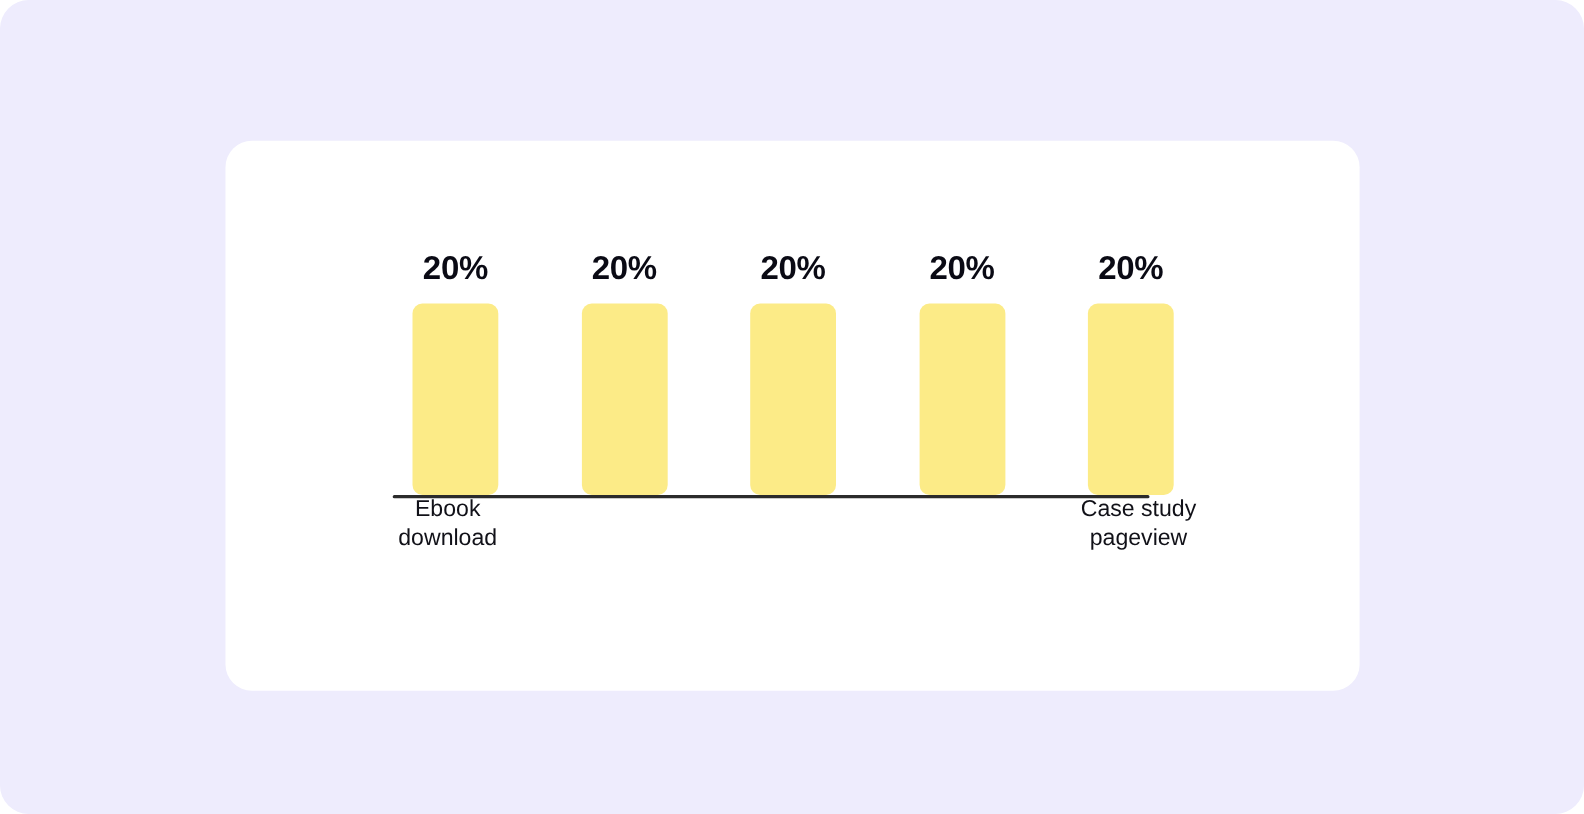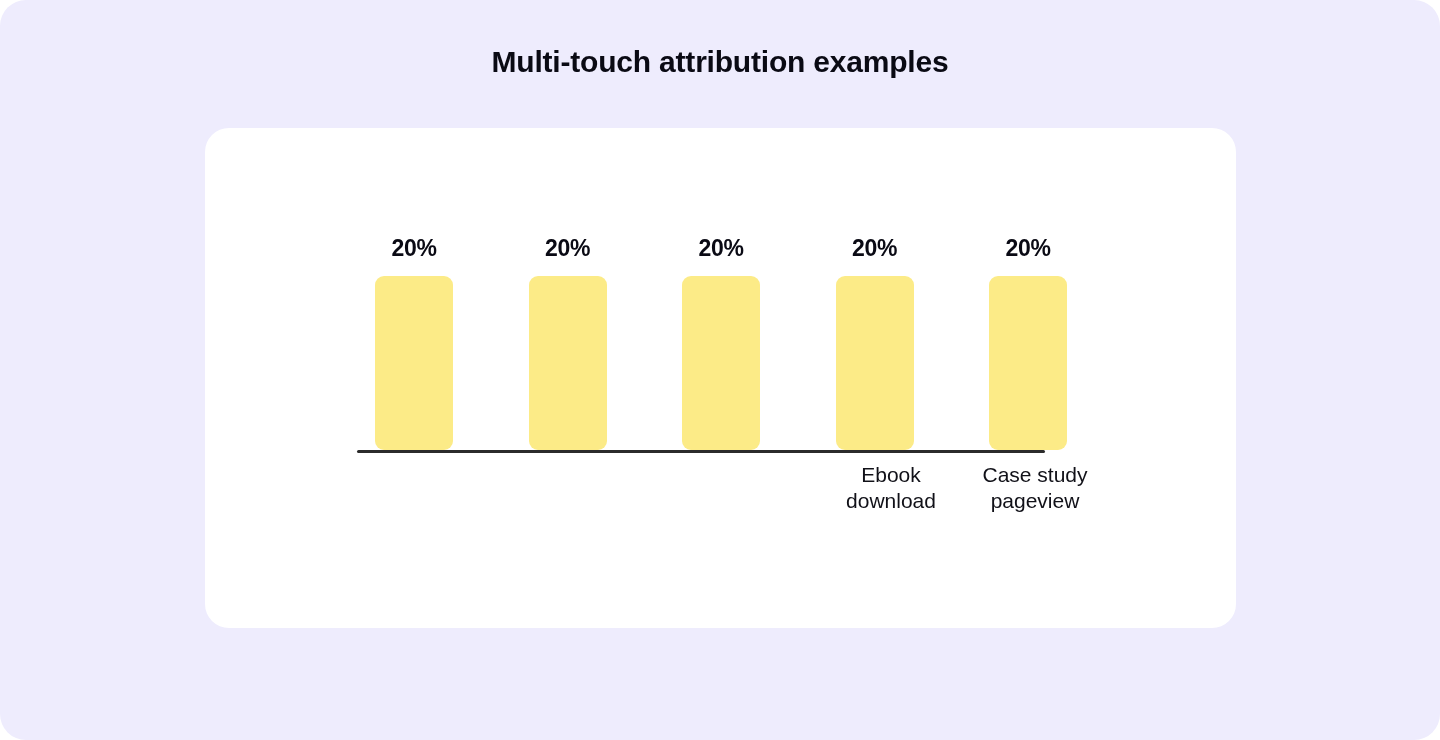--- a/index.html
+++ b/index.html
@@ -64,21 +64,21 @@
   .bar-group {
     width: 78px;
     height: 240px;
     display: flex;
     flex-direction: column;
     align-items: center;
     justify-content: flex-end;
   }
 
   .bar-value {
-    font-size: 23px;
+    font-size: 30px;
     font-weight: 700;
     color: #0a0a14;
     letter-spacing: -0.3px;
     margin-bottom: 14px;
     white-space: nowrap;
   }
 
   .bar-rect {
     width: 78px;
     height: 174px;
@@ -92,41 +92,40 @@
     top: 240px;
     width: 688px;
     height: 3px;
     background: #2b2b2b;
     border-radius: 2px;
   }
 
   .labels-row {
     position: absolute;
     left: -40px;
-    top: 252px;
+    top: 240px;
     width: 772px;
     display: flex;
-    justify-content: flex-end;
+    justify-content: space-between;
   }
 
   .cat-label {
     width: 144px;
     text-align: center;
     font-size: 21px;
     line-height: 26px;
     color: #111118;
     white-space: pre-line;
   }
 </style>
 </head>
 <body>
 
 <div id="page-root" style="background: rgb(238, 236, 253);">
 
-  <div class="chart-title">Multi-touch attribution examples</div>
 
   <div class="chart-card" style="background: rgb(255, 255, 255);">
 
     <div class="plot-area">
 
       <div class="bars-row">
 
         <div class="bar-group">
           <span class="bar-value" style="color: rgb(10, 10, 20);">20%</span>
           <div class="bar-rect" style="height: 174px; background: rgb(252, 235, 135);"></div>

